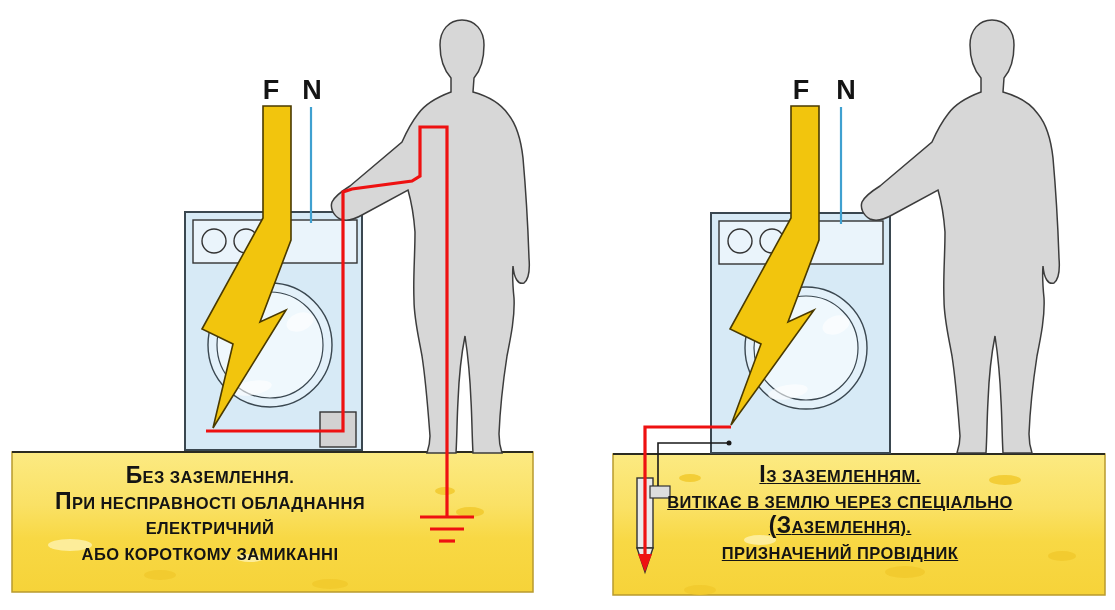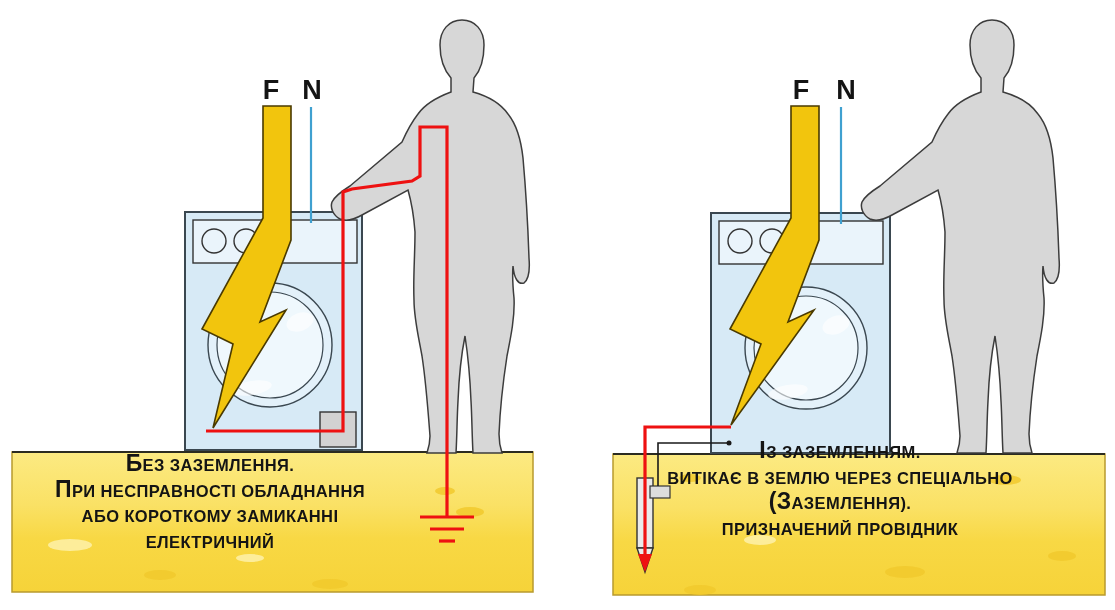--- a/index.html
+++ b/index.html
@@ -164,25 +164,25 @@
         <polygon class="redfill" points="638,554 652,554 645,572"></polygon>
       </g>
     </g>
   </svg>
 
   <span class="wire-label" style="left:271px;top:77px;">F</span>
   <span class="wire-label" style="left:312px;top:77px;">N</span>
   <span class="wire-label" style="left:801px;top:77px;">F</span>
   <span class="wire-label" style="left:846px;top:77px;">N</span>
 
-  <div class="caption" id="caption-0" style="left:10px;top:452px;width:400px;">
+  <div class="caption" id="caption-0" style="left:10px;top:464px;width:400px;">
       <div class="cap-line"><span class="bigcap">Б</span><span class="rest">ез заземлення.</span></div>
       <div class="cap-line"><span class="bigcap">П</span><span class="rest">ри несправності обладнання</span></div>
+      <div class="cap-line"><span class="bigcap"></span><span class="rest">електричний</span></div>
       <div class="cap-line"><span class="bigcap"></span><span class="rest">або короткому замиканні</span></div>
-      <div class="cap-line"><span class="bigcap"></span><span class="rest">електричний</span></div>
     </div>
-  <div class="caption" id="caption-1" style="left:630px;top:439px;width:420px;">
+  <div class="caption" id="caption-1" style="left:630px;top:463px;width:420px;text-decoration:underline;">
       <div class="cap-line"><span class="bigcap">І</span><span class="rest">з заземленням.</span></div>
       <div class="cap-line"><span class="bigcap"></span><span class="rest">витікає в землю через спеціально</span></div>
       <div class="cap-line"><span class="bigcap">(З</span><span class="rest">аземлення).</span></div>
       <div class="cap-line"><span class="bigcap"></span><span class="rest">призначений провідник</span></div>
     </div>
 </div>
 
 </body></html>

